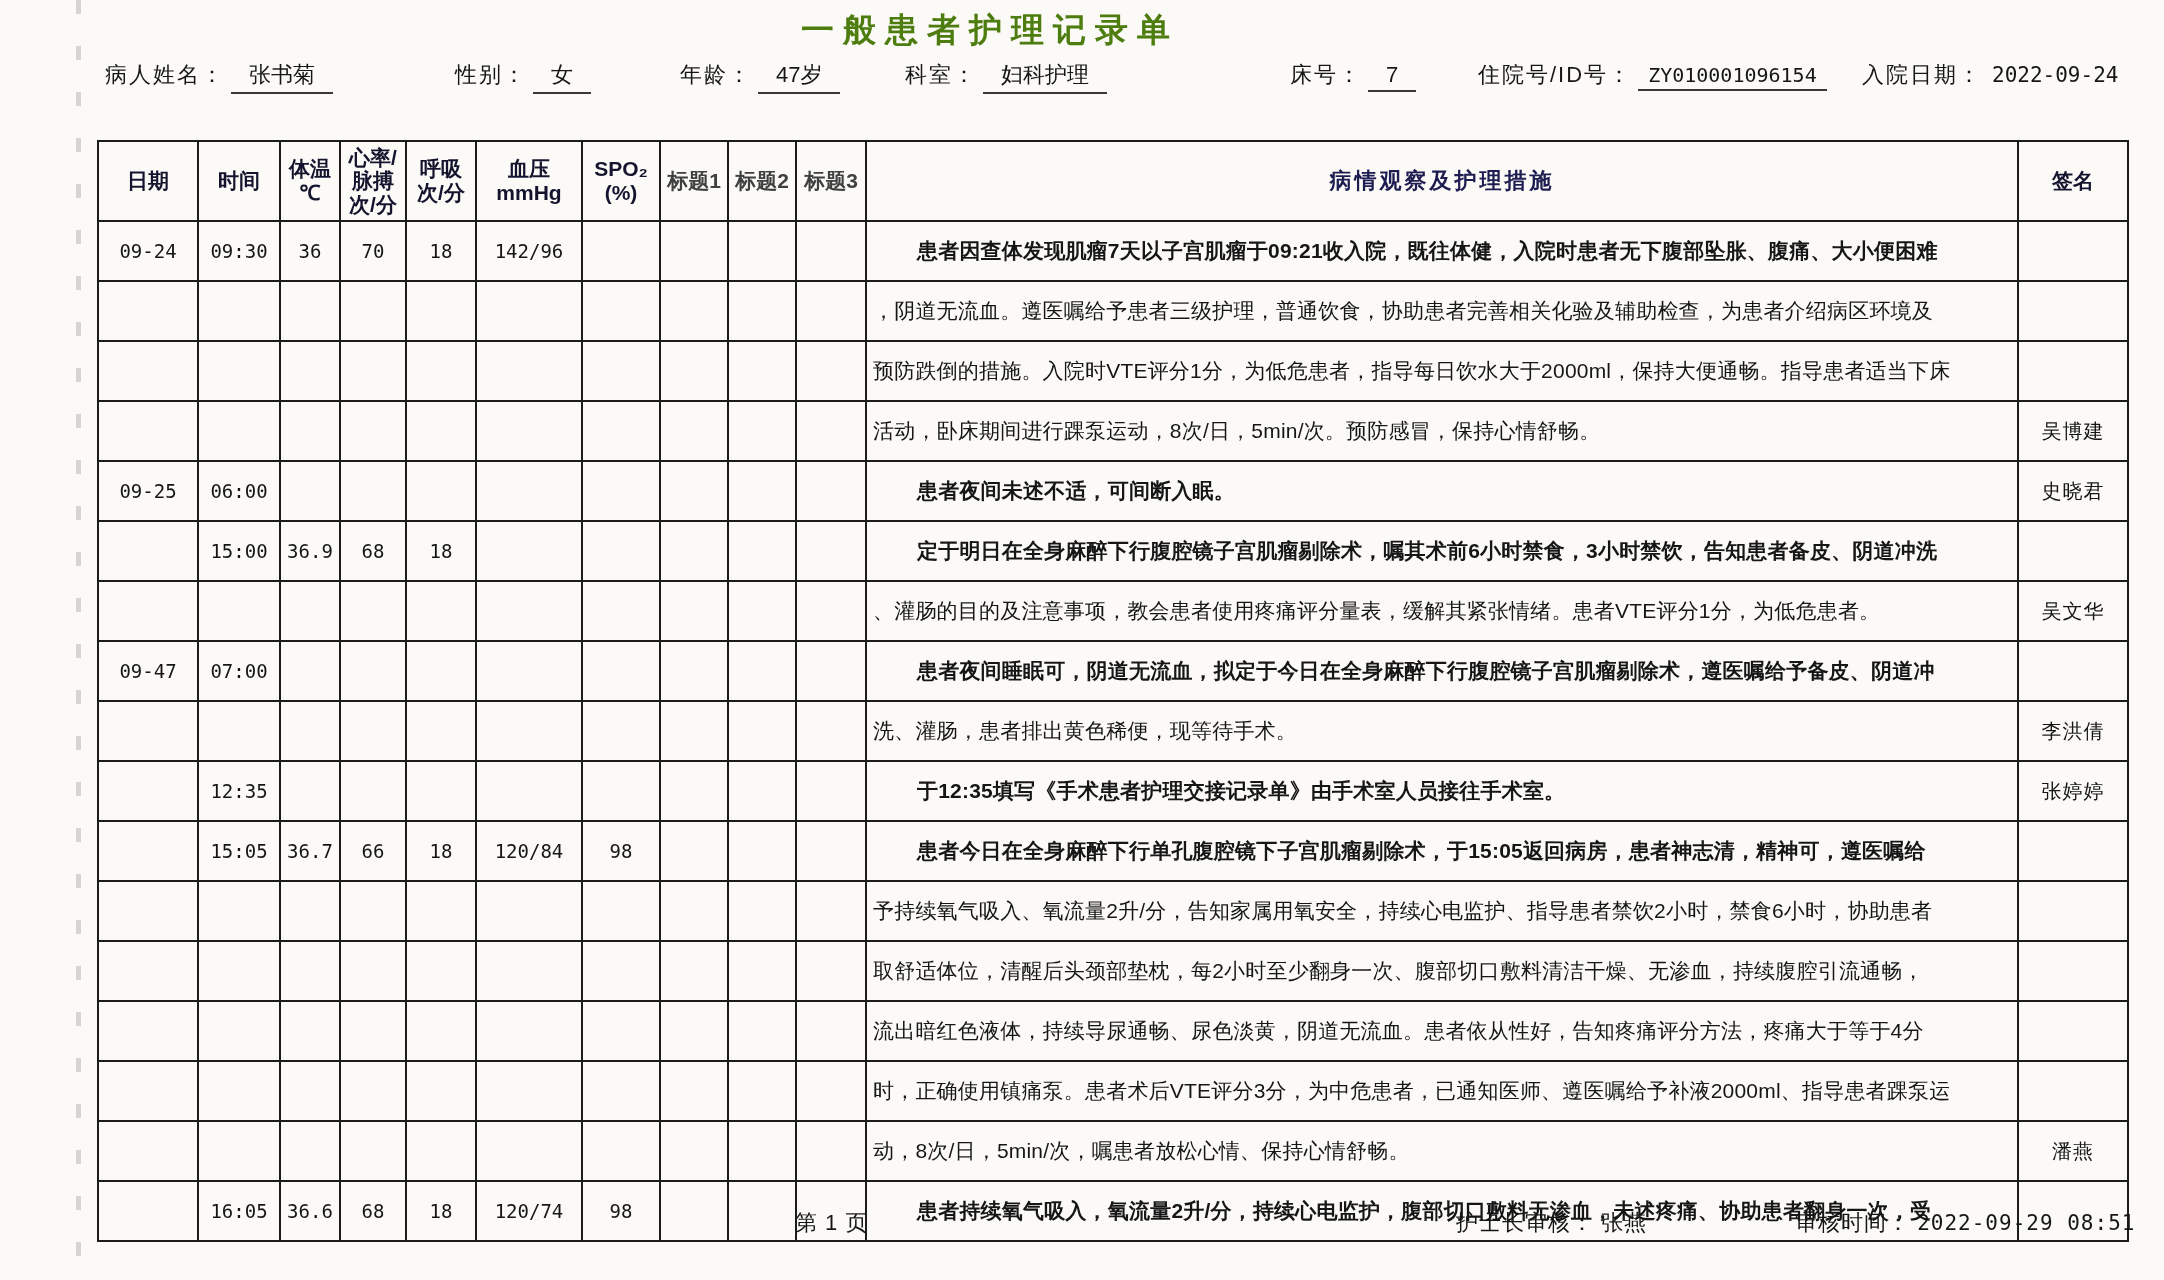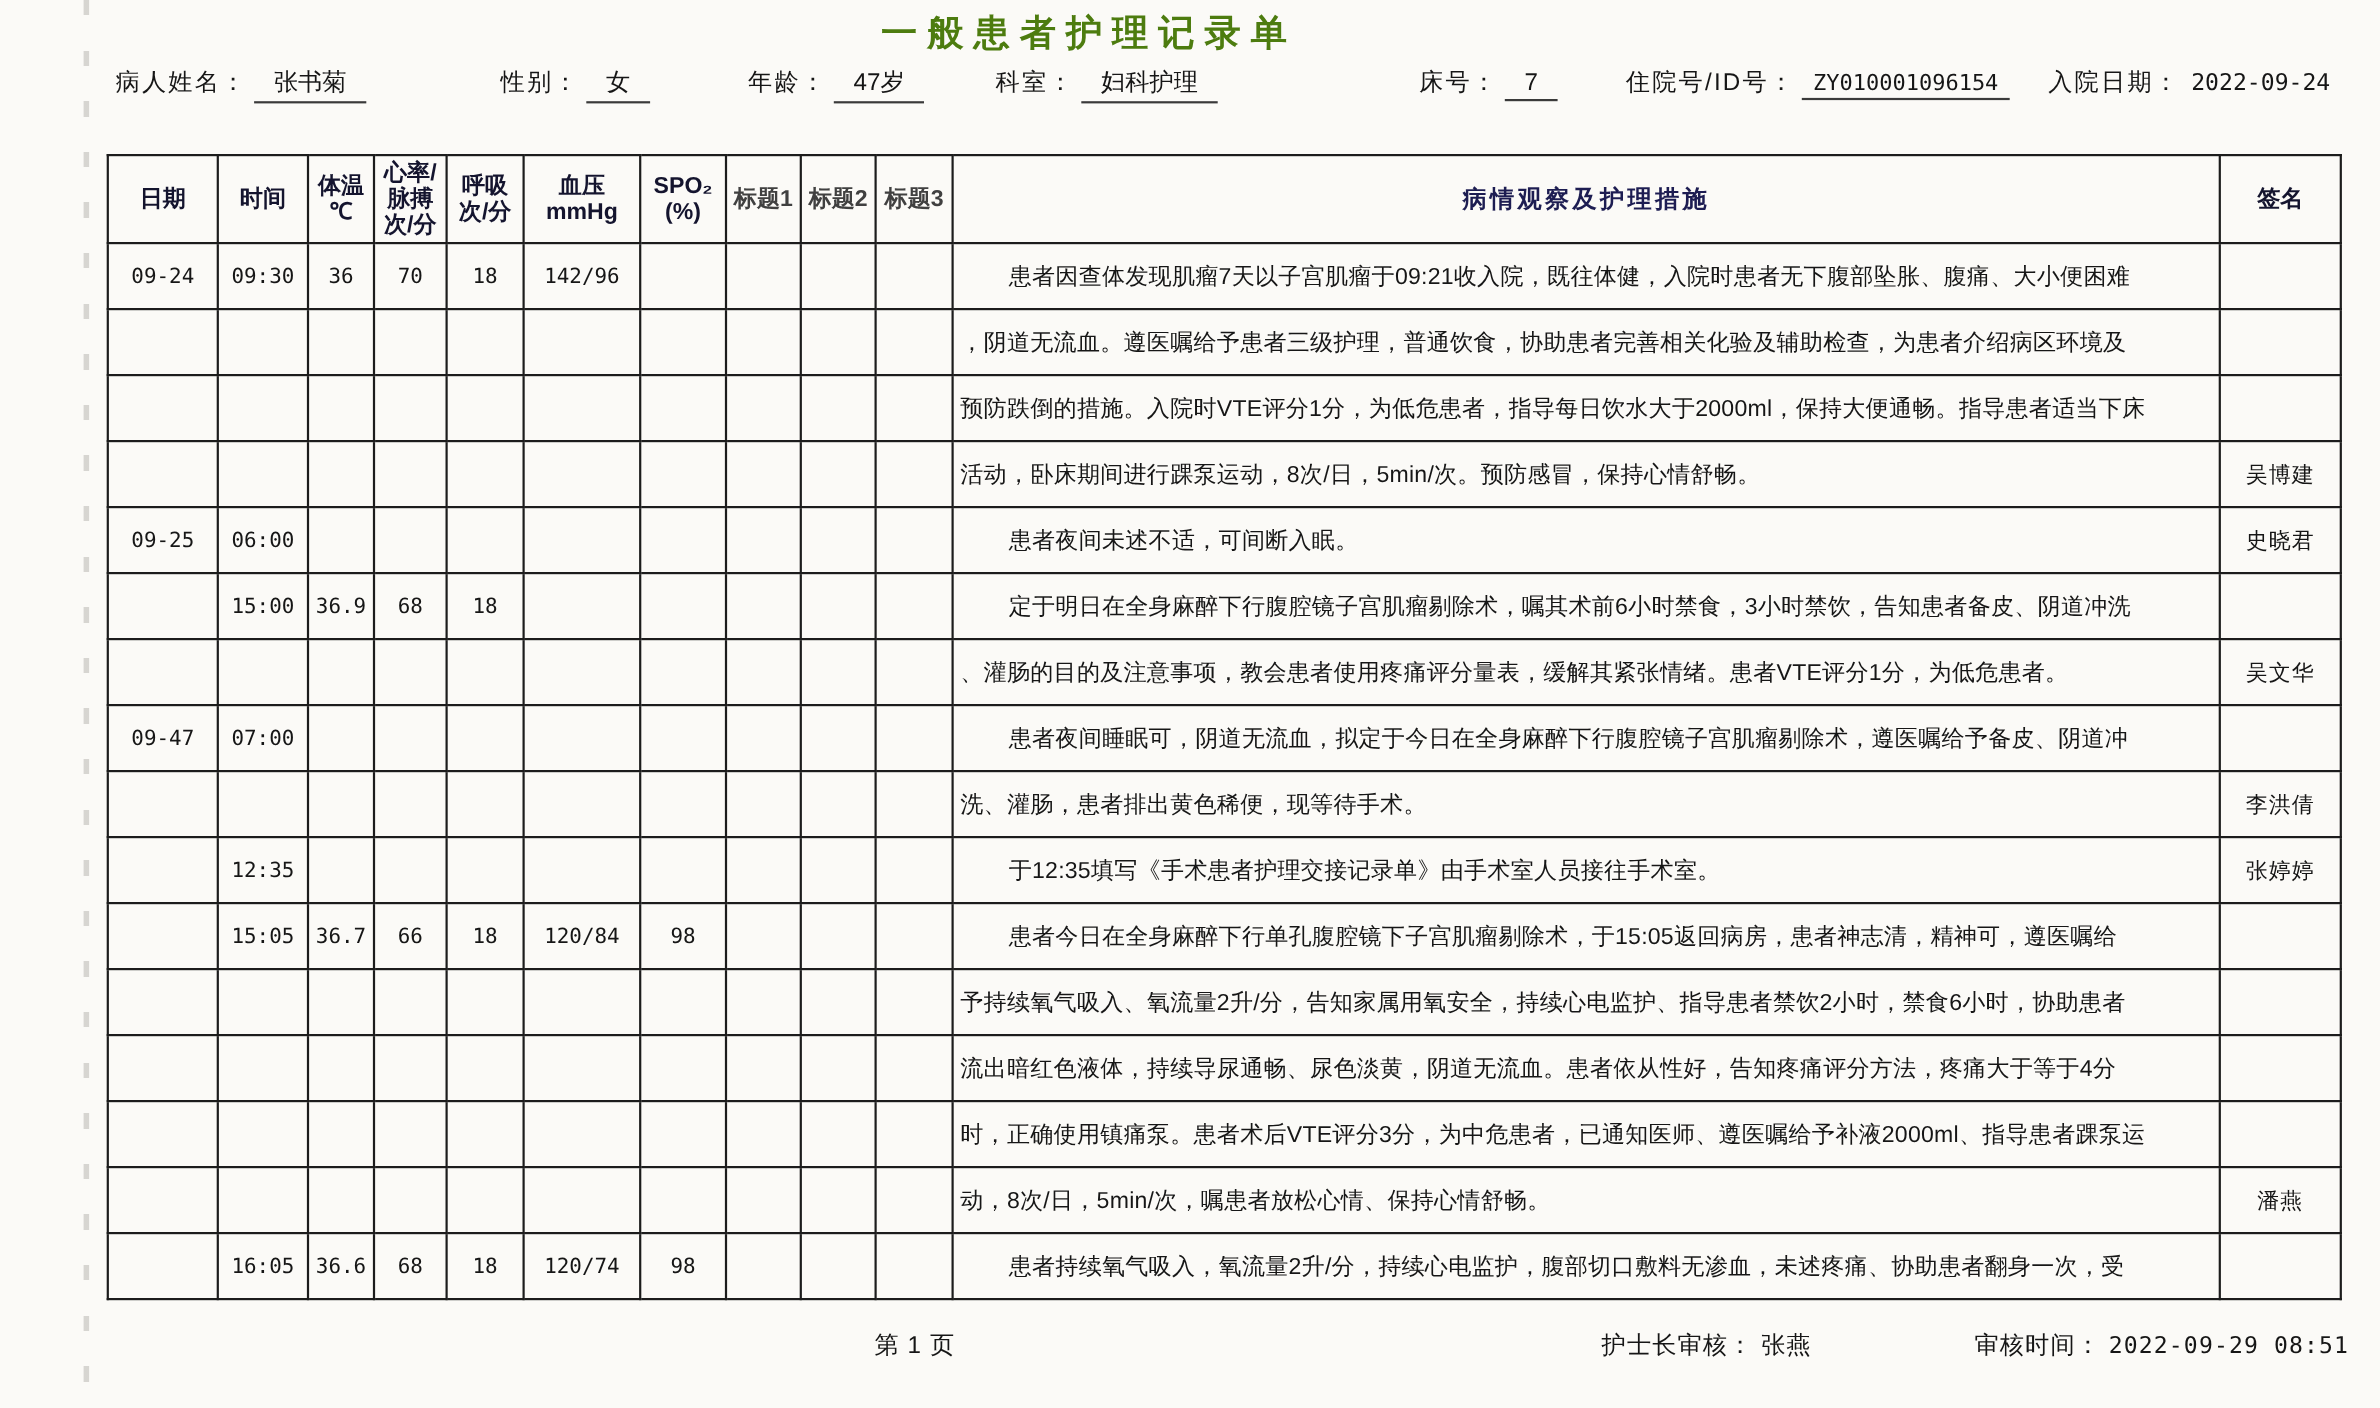--- a/index.html
+++ b/index.html
@@ -66,21 +66,21 @@
     text-align:center;vertical-align:middle;
     white-space:nowrap;
   }
   table.record td.num{font-family:"DejaVu Sans Mono", monospace;font-size:19px;}
   table.record td.note{
     text-align:left;
     padding:0 6px;
     font-size:21px;
     letter-spacing:0.2px;
   }
-  table.record td.note.indent{text-indent:44px;}
+  table.record td.note.indent{text-indent:44px;font-weight:bold;}
   table.record td.sign{font-size:20px;letter-spacing:1px;}
 
   .footer-item{position:absolute;font-size:22px;white-space:nowrap;letter-spacing:1px;}
   #footer-page{left:795px;top:1208px;}
   #footer-reviewer{left:1440px;top:1208px;margin-left:16px;}
   #footer-time{left:1795px;top:1208px;}
   .mono{font-family:"DejaVu Sans Mono", monospace;font-size:21px;}
 </style>
 </head>
 <body>
@@ -323,20 +323,34 @@
           <td class="num"></td>
           <td class="num"></td>
           <td class="num"></td>
           <td class="num"></td>
           <td class="num"></td>
           <td class="num"></td>
           <td class="num"></td>
           <td></td>
           <td></td>
           <td></td>
+          <td class="note">取舒适体位，清醒后头颈部垫枕，每2小时至少翻身一次、腹部切口敷料清洁干燥、无渗血，持续腹腔引流通畅，</td>
+          <td class="sign"></td>
+        </tr>
+        <tr>
+          <td class="num"></td>
+          <td class="num"></td>
+          <td class="num"></td>
+          <td class="num"></td>
+          <td class="num"></td>
+          <td class="num"></td>
+          <td class="num"></td>
+          <td></td>
+          <td></td>
+          <td></td>
           <td class="note">流出暗红色液体，持续导尿通畅、尿色淡黄，阴道无流血。患者依从性好，告知疼痛评分方法，疼痛大于等于4分</td>
           <td class="sign"></td>
         </tr>
         <tr>
           <td class="num"></td>
           <td class="num"></td>
           <td class="num"></td>
           <td class="num"></td>
           <td class="num"></td>
           <td class="num"></td>

